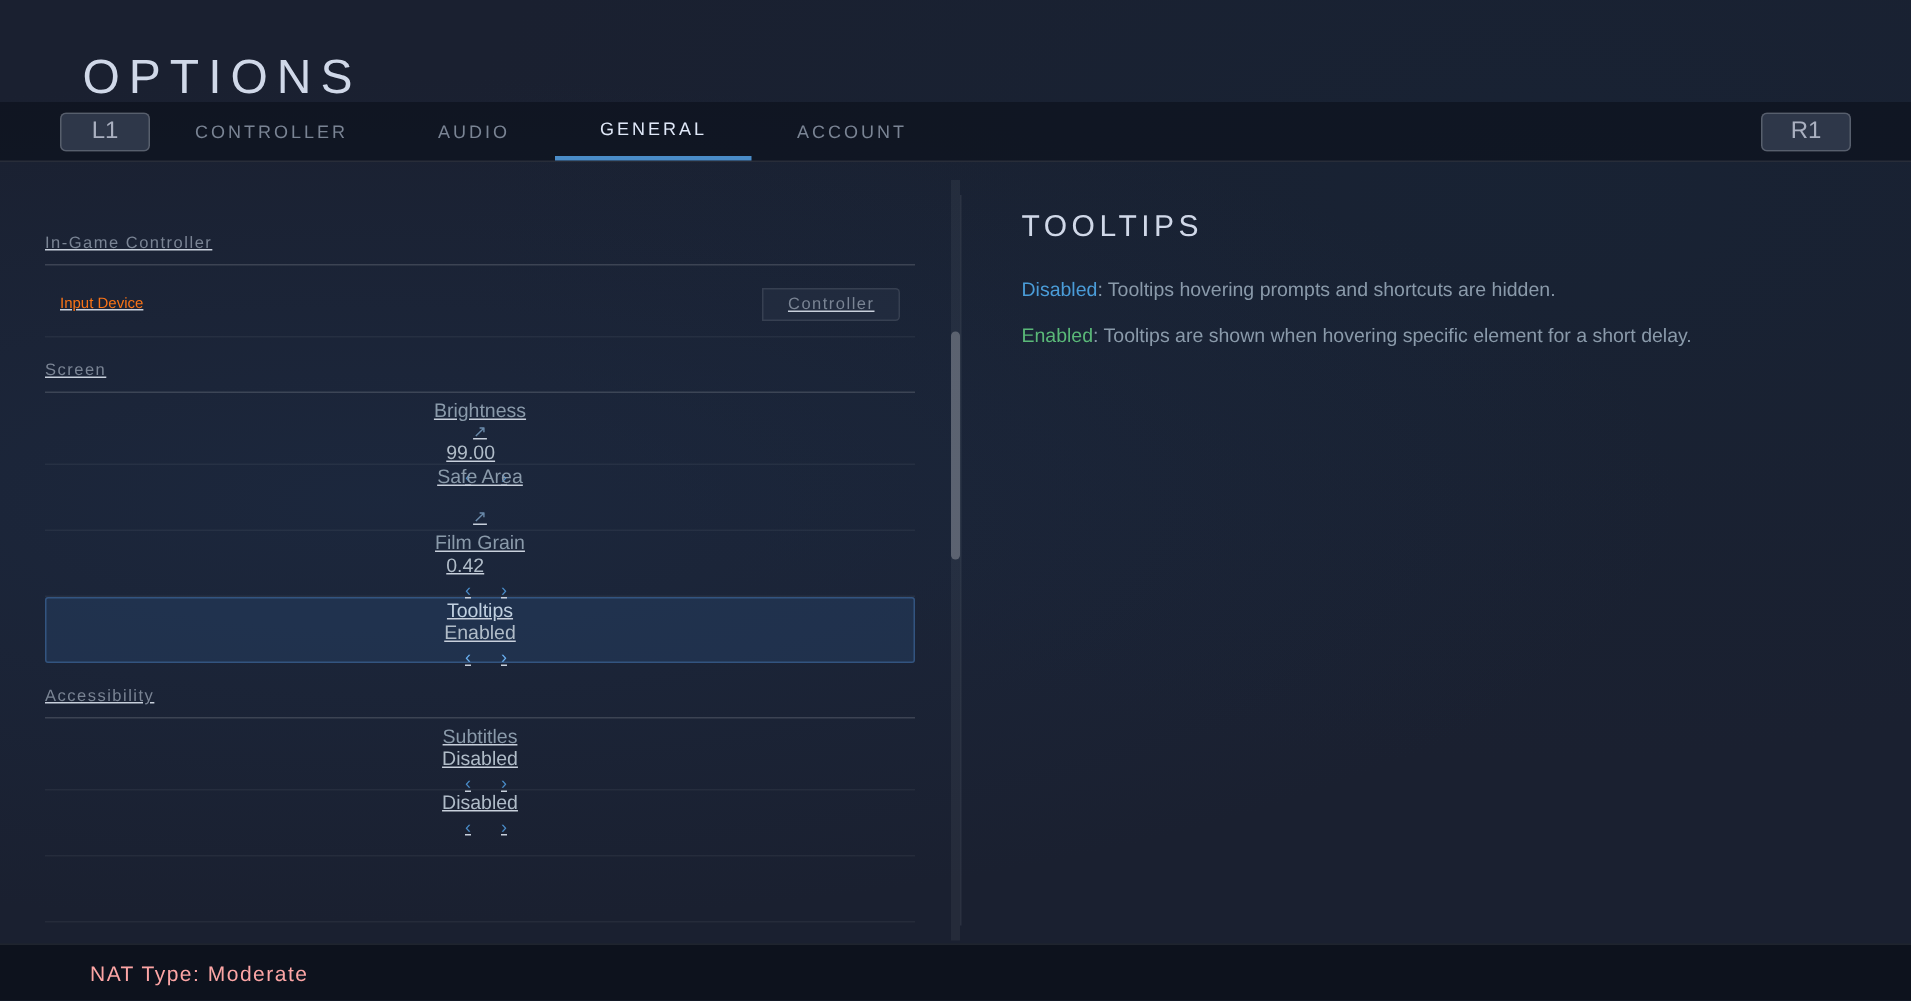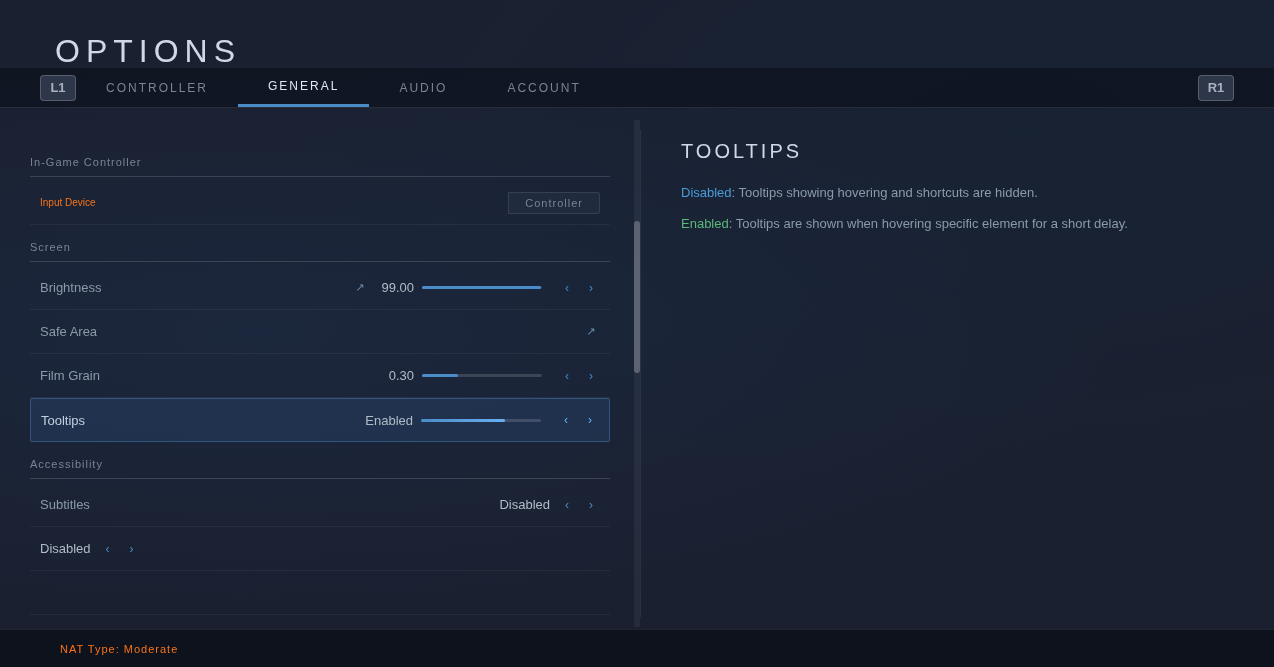--- a/index.html
+++ b/index.html
@@ -50,31 +50,31 @@
     }
 
     .tab-btn-group {
       display: flex;
       align-items: center;
       margin-left: 40px;
       gap: 0;
     }
 
     .tab-nav-btn {
-      width: 36px;
+      width: 60px;
       height: 26px;
       background: rgba(60,70,90,0.7);
       border: 1px solid rgba(255,255,255,0.2);
       border-radius: 4px;
       display: flex;
       align-items: center;
       justify-content: center;
       color: #aab0c0;
-      font-size: 13px;
-      font-weight: bold;
+      font-size: 16px;
+      font-weight: normal;
       cursor: pointer;
     }
 
     .tab-items {
       display: flex;
       align-items: center;
       height: 100%;
       gap: 0;
     }
 
@@ -153,20 +153,21 @@
     }
 
     
     .settings-row {
       display: flex;
       align-items: center;
       height: 44px;
       border-bottom: 1px solid rgba(255,255,255,0.05);
       padding: 0 10px;
       cursor: pointer;
+      flex-direction: column;
     }
 
     .settings-row.active-row {
       background: rgba(40,70,110,0.4);
       border: 1px solid rgba(70,120,180,0.5);
       border-radius: 2px;
     }
 
     .row-label {
       font-size: 13px;
@@ -324,31 +325,31 @@
       right: 0;
       height: 38px;
       background: rgba(10,15,25,0.8);
       border-top: 1px solid rgba(255,255,255,0.08);
       display: flex;
       align-items: center;
       padding: 0 60px;
     }
 
     .status-text {
-      font-size: 11px;
-      color: #f97316;
+      font-size: 14px;
+      color: #fca5a5;
       letter-spacing: 1px;
     }
 
     
     .value-text {
       font-size: 13px;
       color: #b0bcc8;
       min-width: 45px;
-      text-align: right;
+      text-align: left;
     }
 
     
     .active-slider-fill {
       width: 70%;
       background: linear-gradient(90deg, #4a8cc8, #6ab0f0);
     }
   </style>
 </head>
 <body>
@@ -356,38 +357,38 @@
 <div class="page-title">OPTIONS</div>
 
 <div class="tab-bar">
   <div class="tab-btn-group">
     <div class="tab-nav-btn">L1</div>
   </div>
   <div class="tab-items">
     <div class="tab-item">
       <span>CONTROLLER</span>
     </div>
+    <div class="tab-item">
+      <span>AUDIO</span>
+    </div>
     <div class="tab-item active">
       <span>GENERAL</span>
-    </div>
-    <div class="tab-item">
-      <span>AUDIO</span>
     </div>
     <div class="tab-item">
       <span>ACCOUNT</span>
     </div>
   </div>
   <div style="margin-left: auto; margin-right: 40px;">
     <div class="tab-nav-btn">R1</div>
   </div>
 </div>
 
 <div class="main-content">
 
-  <div class="left-panel" style="position:relative;">
+  <div class="left-panel" style="position:relative;text-decoration:underline;">
 
     <div class="section-header">In-game Controller</div>
     <div class="section-divider"></div>
 
     <div class="input-device-row">
       <span class="input-device-label">Input Device</span>
       <div class="input-device-options">
         <div class="input-option">Controller</div>
       </div>
     </div>
@@ -408,21 +409,21 @@
       </div>
     </div>
 
     <div class="settings-row">
       <span class="row-label">Safe Area</span>
       <span class="ext-icon">↗</span>
     </div>
 
     <div class="settings-row">
       <span class="row-label">Film Grain</span>
-      <span class="value-text">0.30</span>
+      <span class="value-text">0.42</span>
       <div class="slider-bar">
         <div class="slider-fill" style="width: 30%;"></div>
       </div>
       <div class="row-controls">
         <span class="arrow-btn">‹</span>
         <span class="arrow-btn">›</span>
       </div>
     </div>
 
     <div class="settings-row active-row">
@@ -469,21 +470,21 @@
     </div>
 
   </div>
 
   <div class="panel-divider"></div>
 
   <div class="right-panel">
     <div class="tooltip-title">TOOLTIPS</div>
 
     <p class="tooltip-desc">
-      <span class="keyword">Disabled</span><span>: Tooltips showing hovering and shortcuts are hidden.</span>
+      <span class="keyword">Disabled</span><span>: Tooltips hovering prompts and shortcuts are hidden.</span>
     </p>
 
     <p class="tooltip-desc">
       <span class="keyword-green">Enabled</span><span>: Tooltips are shown when hovering specific element for a short delay.</span>
     </p>
   </div>
 
 </div>
 
 <div class="status-bar">

